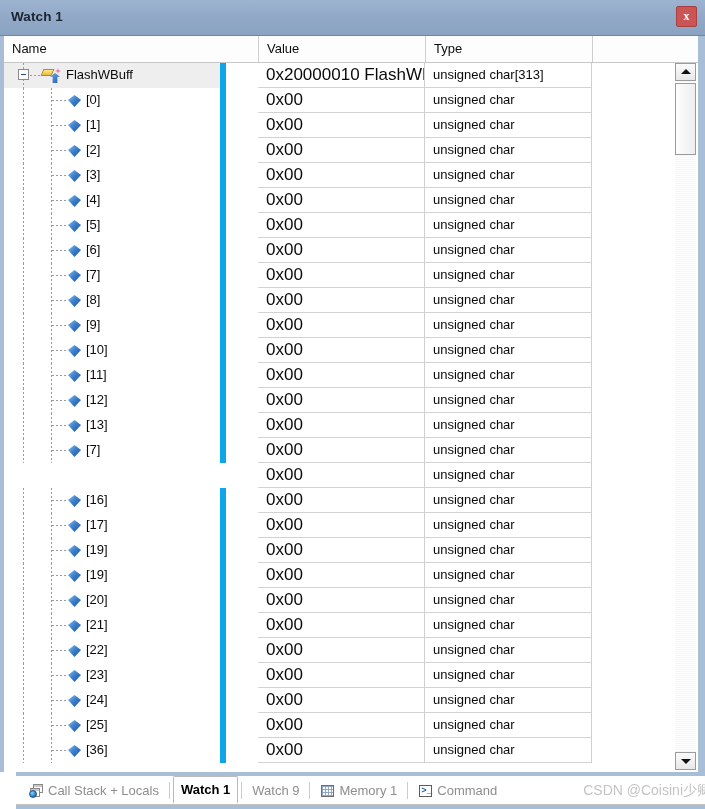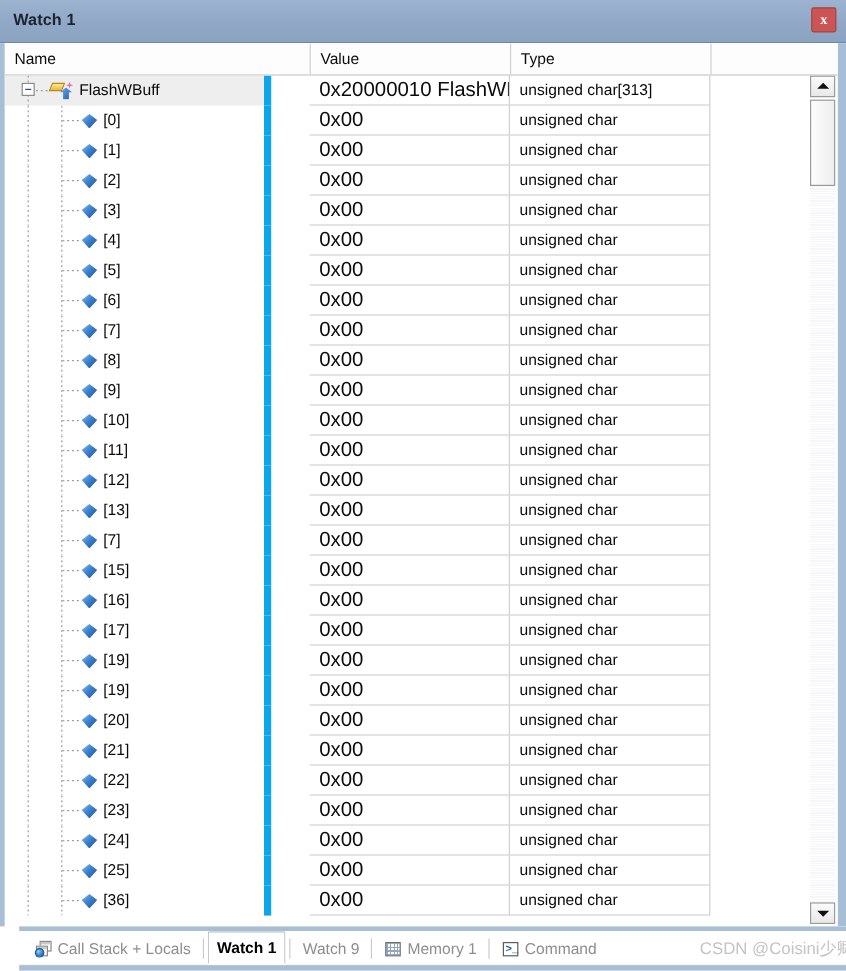--- a/index.html
+++ b/index.html
@@ -667,27 +667,20 @@
               <div class="tree-vline" style="left: 47px;"></div>
               <div class="tree-hline" style="left: 48px; top: 12px; width: 15px;"></div>
               <div class="icon-diamond"></div>
               <div class="name-label">[7]</div>
             </div>
             <div class="c-val">0x00</div>
             <div class="c-type">unsigned char</div>
             <div class="c-extra"></div>
           </div>
           <div class="row is-child">
-            <div class="c-name">
-              <div class="tree-vline" style="left: 19px;"></div>
-              <div class="tree-vline" style="left: 47px;"></div>
-              <div class="tree-hline" style="left: 48px; top: 12px; width: 15px;"></div>
-              <div class="icon-diamond"></div>
-              <div class="name-label">[15]</div>
-            </div>
             <div class="c-val">0x00</div>
             <div class="c-type">unsigned char</div>
             <div class="c-extra"></div>
           </div>
           <div class="row is-child">
             <div class="c-name">
               <div class="tree-vline" style="left: 19px;"></div>
               <div class="tree-vline" style="left: 47px;"></div>
               <div class="tree-hline" style="left: 48px; top: 12px; width: 15px;"></div>
               <div class="icon-diamond"></div>

